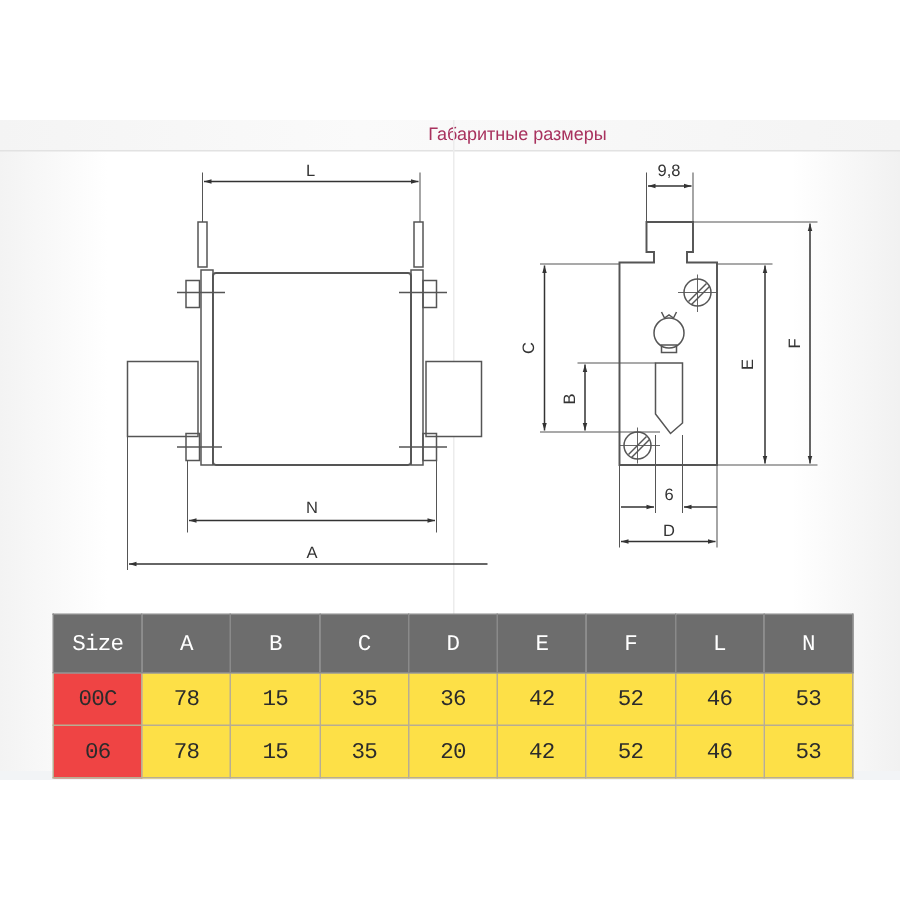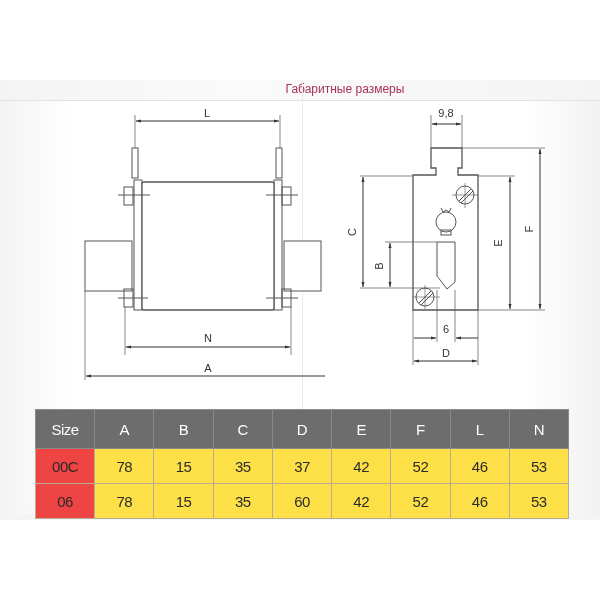--- a/index.html
+++ b/index.html
@@ -19,21 +19,21 @@
     .title {
       position: absolute; left: 0; top: 80px; width: 690px; height: 20px; text-align: center;
       line-height: 18px; font-size: 12px; color: #a8325e; font-weight: normal;
     }
     .seam { position: absolute; left: 302px; top: 80px; width: 1px; height: 437px; background: #ececec; }
     .bottom-strip { position: absolute; left: 0; top: 514px; width: 600px; height: 6px; background: #f2f4f6; }
     svg.drawing { position: absolute; left: 0; top: 0; }
     svg text { font-family: "Liberation Sans", sans-serif; font-size: 11px; fill: #333; }
     table.dims {
       position: absolute; left: 35px; top: 409px; width: 534px; border-collapse: collapse;
-      font-family: Liberation Sans, sans-serif; table-layout: fixed;
+      font-family: Liberation Mono, monospace; table-layout: fixed;
     }
     table.dims th {
       background: #6d6d6d; color: #ffffff; font-weight: normal; font-size: 15px;
       height: 36px; border: 1px solid #8a8a8a; text-align: center; letter-spacing: -0.5px;
     }
     table.dims td {
       background: #fde047; color: #2b2b2b; font-size: 15px; height: 32px;
       border: 1px solid #b8ad92; text-align: center; letter-spacing: -0.5px;
     }
     table.dims td.size-cell { background: #ef4444; }
@@ -154,31 +154,31 @@
       <th>L</th>
       <th>N</th>
     </tr>
   </thead>
   <tbody>
     <tr>
       <td class="size-cell">00C</td>
       <td>78</td>
       <td>15</td>
       <td>35</td>
-      <td>37</td>
+      <td>36</td>
       <td>42</td>
       <td>52</td>
       <td>46</td>
       <td>53</td>
     </tr>
     <tr>
       <td class="size-cell">06</td>
       <td>78</td>
       <td>15</td>
       <td>35</td>
-      <td>60</td>
+      <td>20</td>
       <td>42</td>
       <td>52</td>
       <td>46</td>
       <td>53</td>
     </tr>
   </tbody>
 </table>
 
 </body></html>

